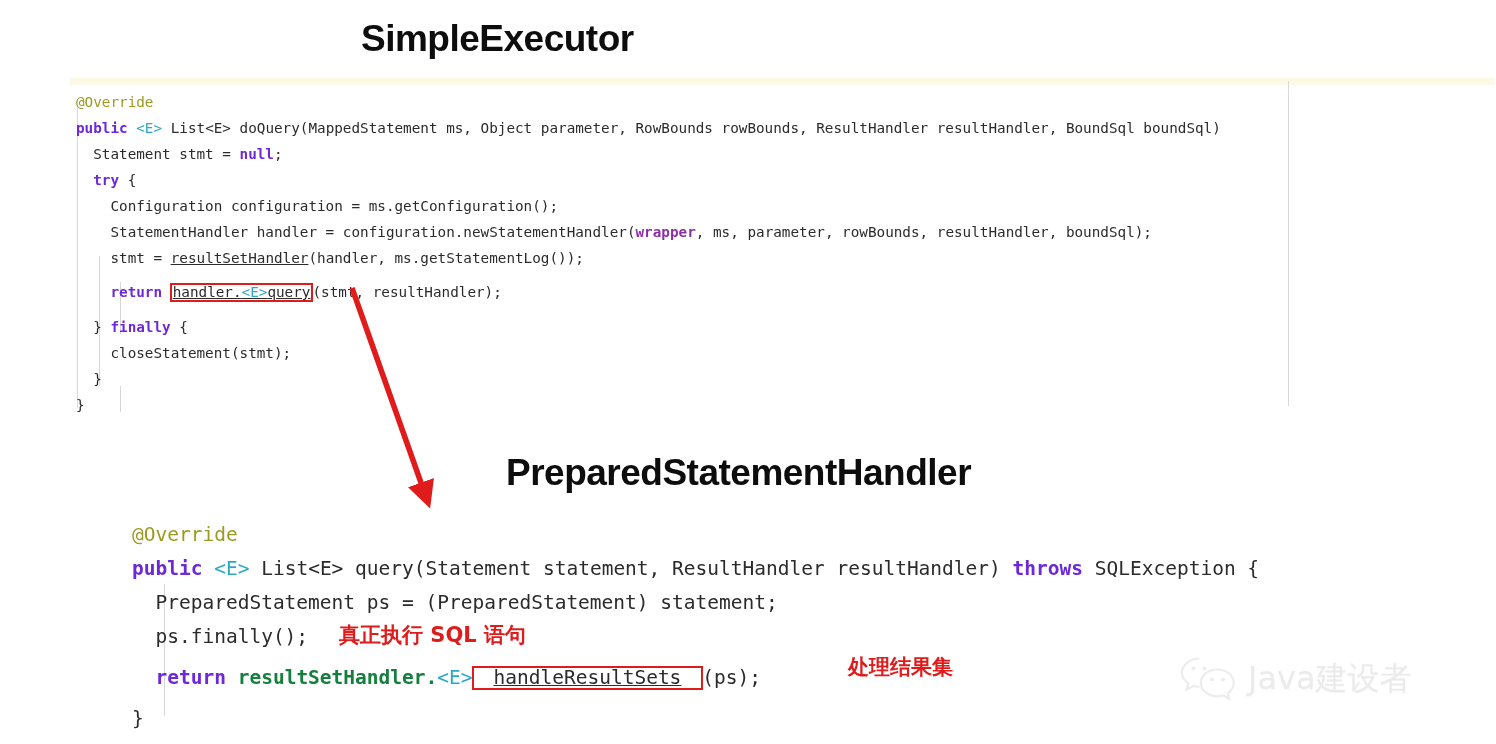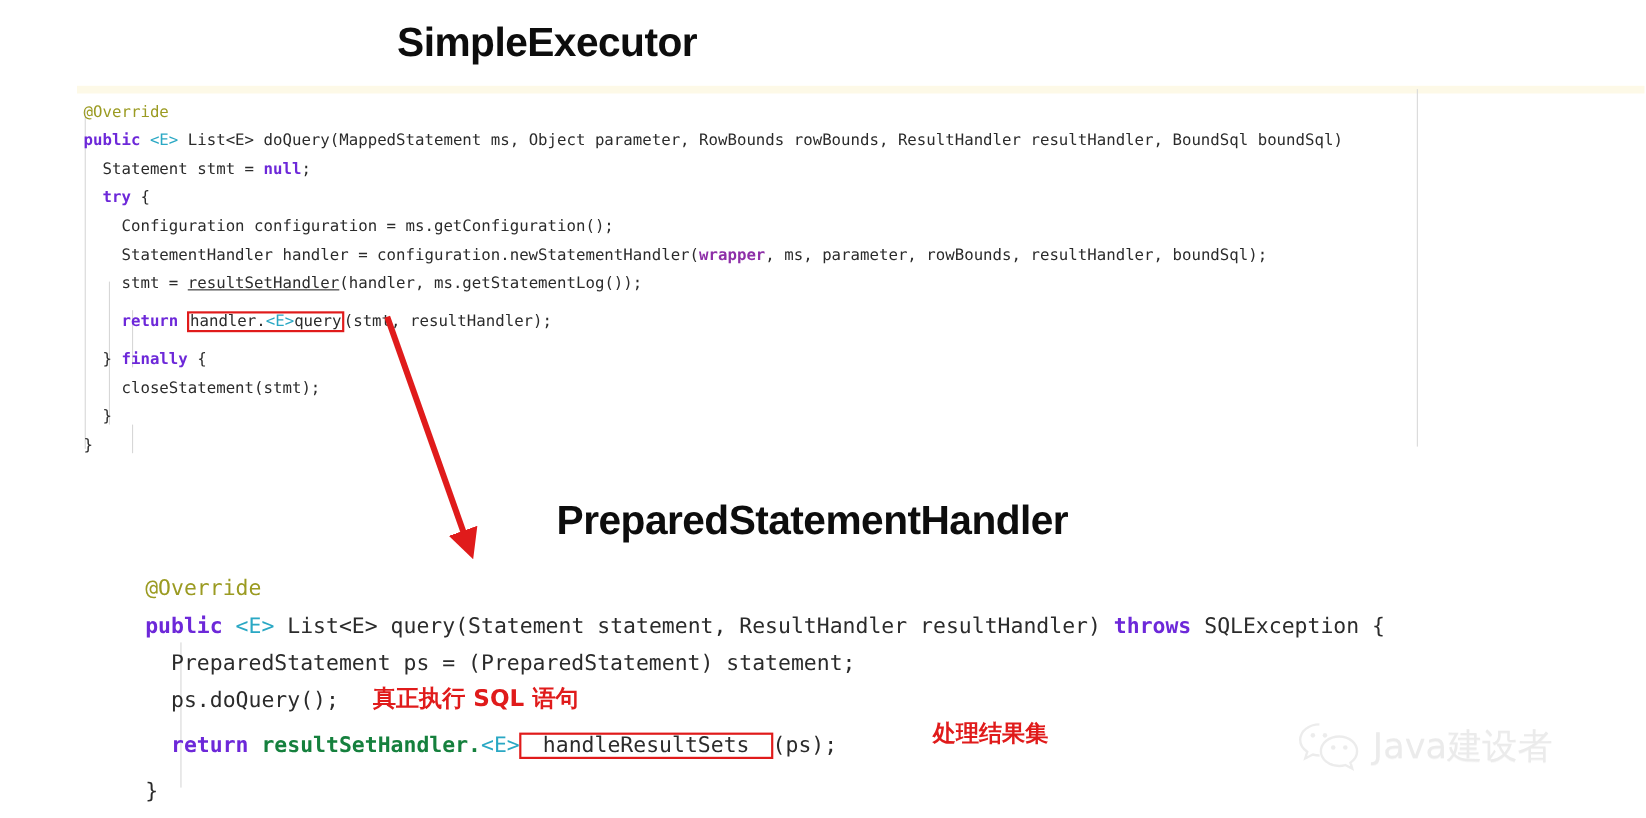--- a/index.html
+++ b/index.html
@@ -90,20 +90,21 @@
 
   
   .redbox {
     display: inline-block;
     border: 2.5px solid #e01b1b;
     padding: 0 1px;
     margin: 12px -1px;
     line-height: 1.05;
     position: relative;
     vertical-align: baseline;
+    text-decoration: underline;
   }
   #code-block-2 .redbox { border-width: 2.5px; padding: 0 20px; }
 
   
   .guide {
     position: absolute;
     width: 1px;
     background: #d7d7d7;
   }
   .ruler {
@@ -182,21 +183,21 @@
 </div>
 
 <div class="slide-title" id="title-prepared-handler">PreparedStatementHandler</div>
 
 <div class="code-block" id="code-block-2">
   <div class="guide" style="left:36px; top:68px; height:132px;"></div>
 
   <div class="code-lines"><span class="anno">@Override</span>
 <span class="kw">public</span> <span class="gen">&lt;E&gt;</span><span class="plain"> List&lt;E&gt; query(Statement statement, ResultHandler resultHandler) </span><span class="kw">throws</span><span class="plain"> SQLException {</span>
   <span class="plain">PreparedStatement ps = (PreparedStatement) statement;</span>
-  <span class="plain">ps.doQuery();</span>
+  <span class="plain">ps.finally();</span>
   <span class="kw">return</span><span class="purp"> resultSetHandler</span><span class="purp">.</span><span class="gen">&lt;E&gt;</span><span class="redbox"><span class="plain">handleResultSets</span></span><span class="plain">(ps);</span>
 <span class="plain">}</span></div>
 </div>
 
 <div class="cn-note" id="note-sql">真正执行 SQL 语句</div>
 <div class="cn-note" id="note-rs">处理结果集</div>
 
 <svg id="arrow-layer" viewBox="0 0 1496 744" width="1496" height="744">
   <defs>
     <marker id="arrowhead" markerWidth="5" markerHeight="5" refX="2.2" refY="2.5" orient="auto">

